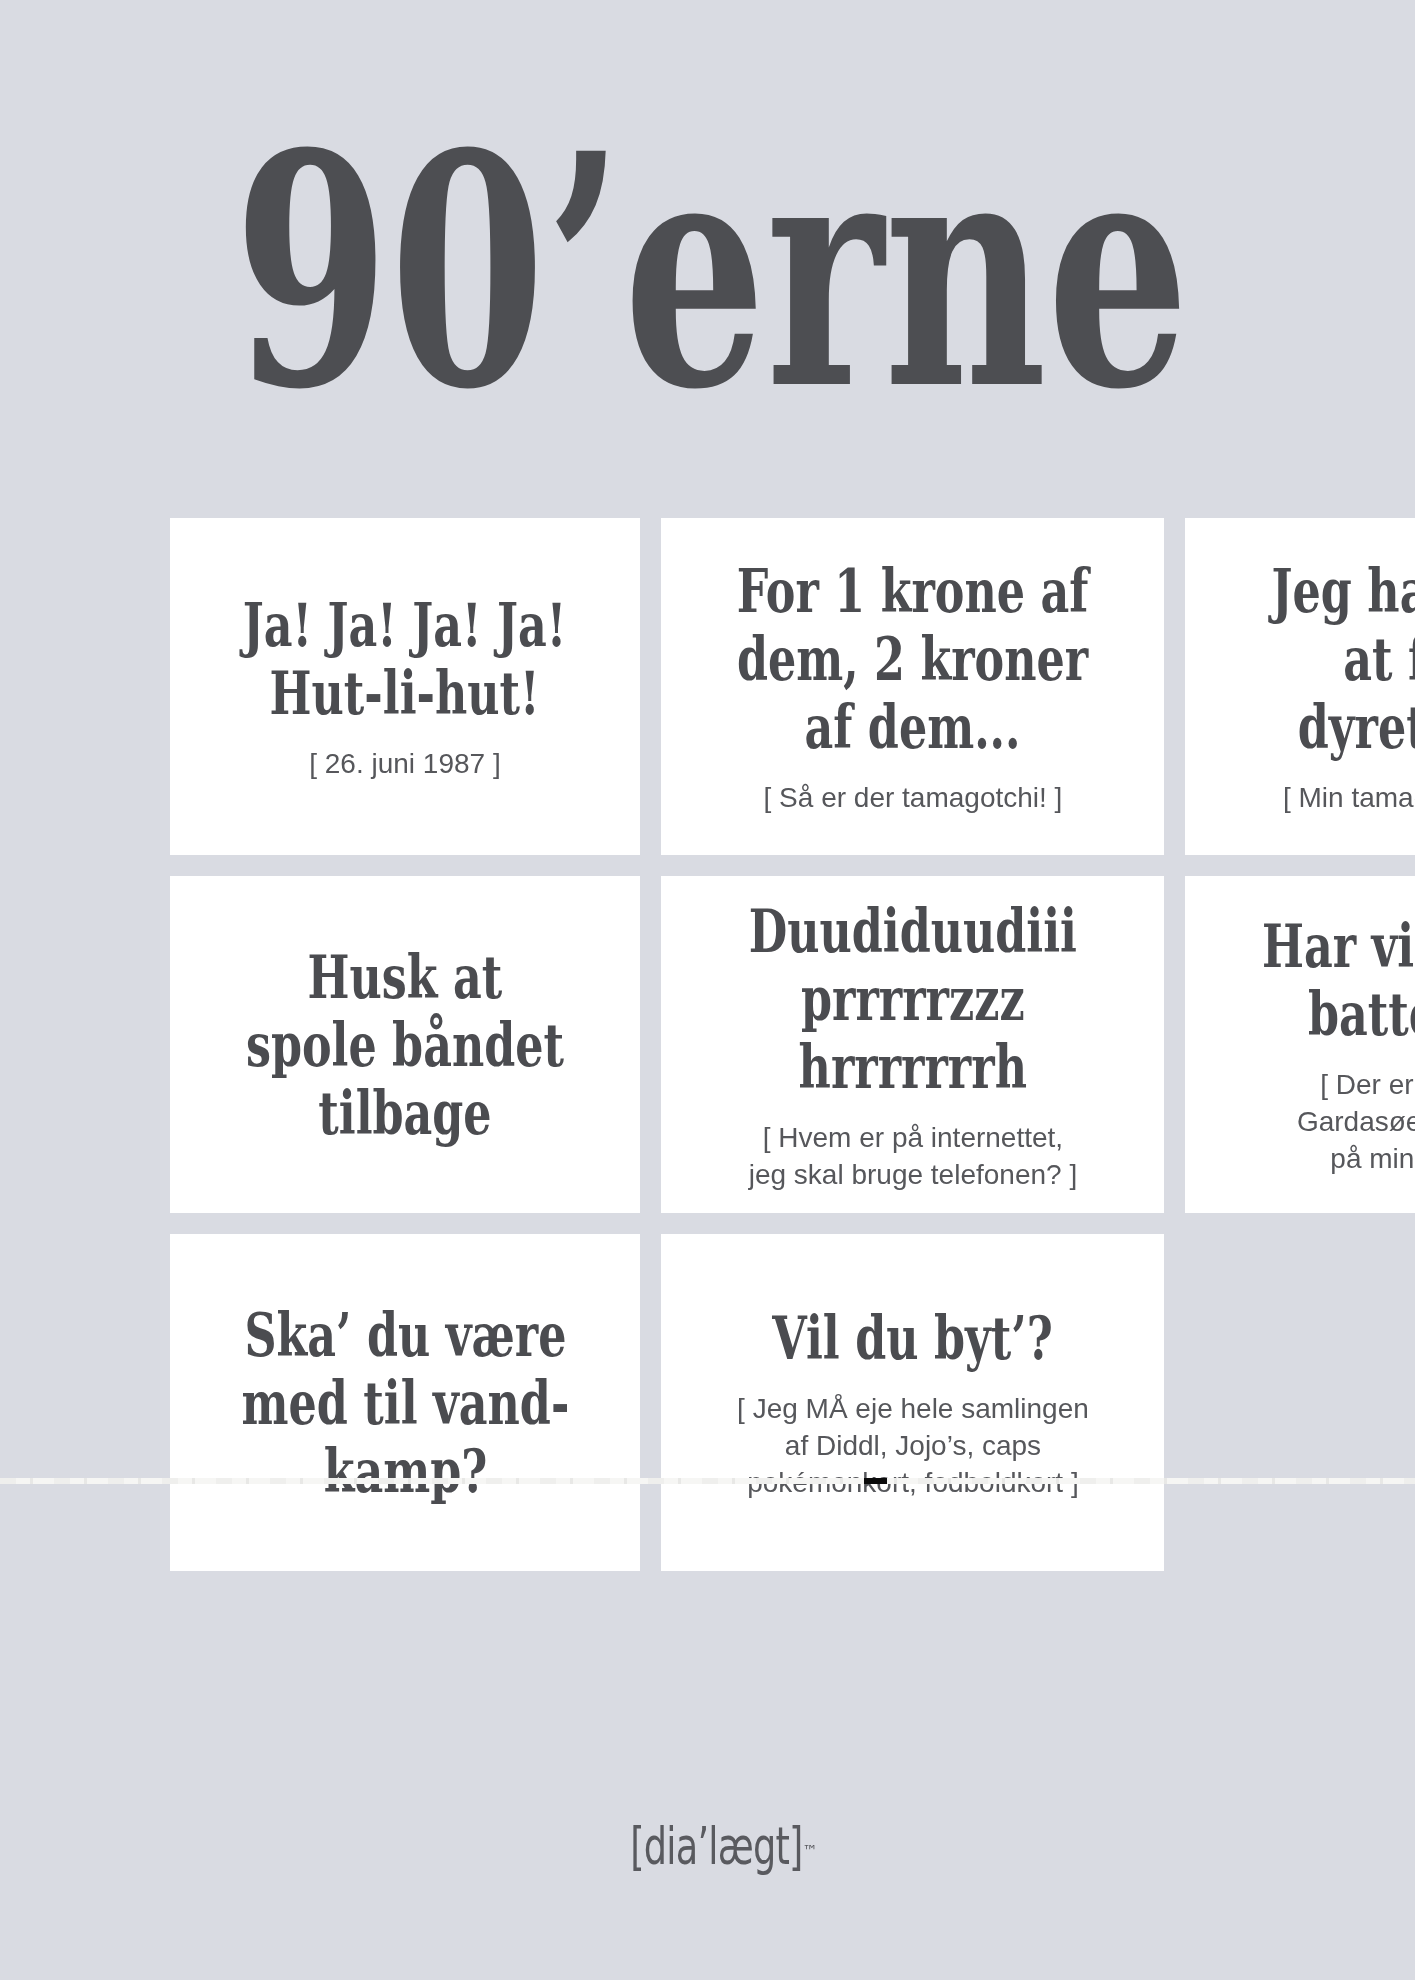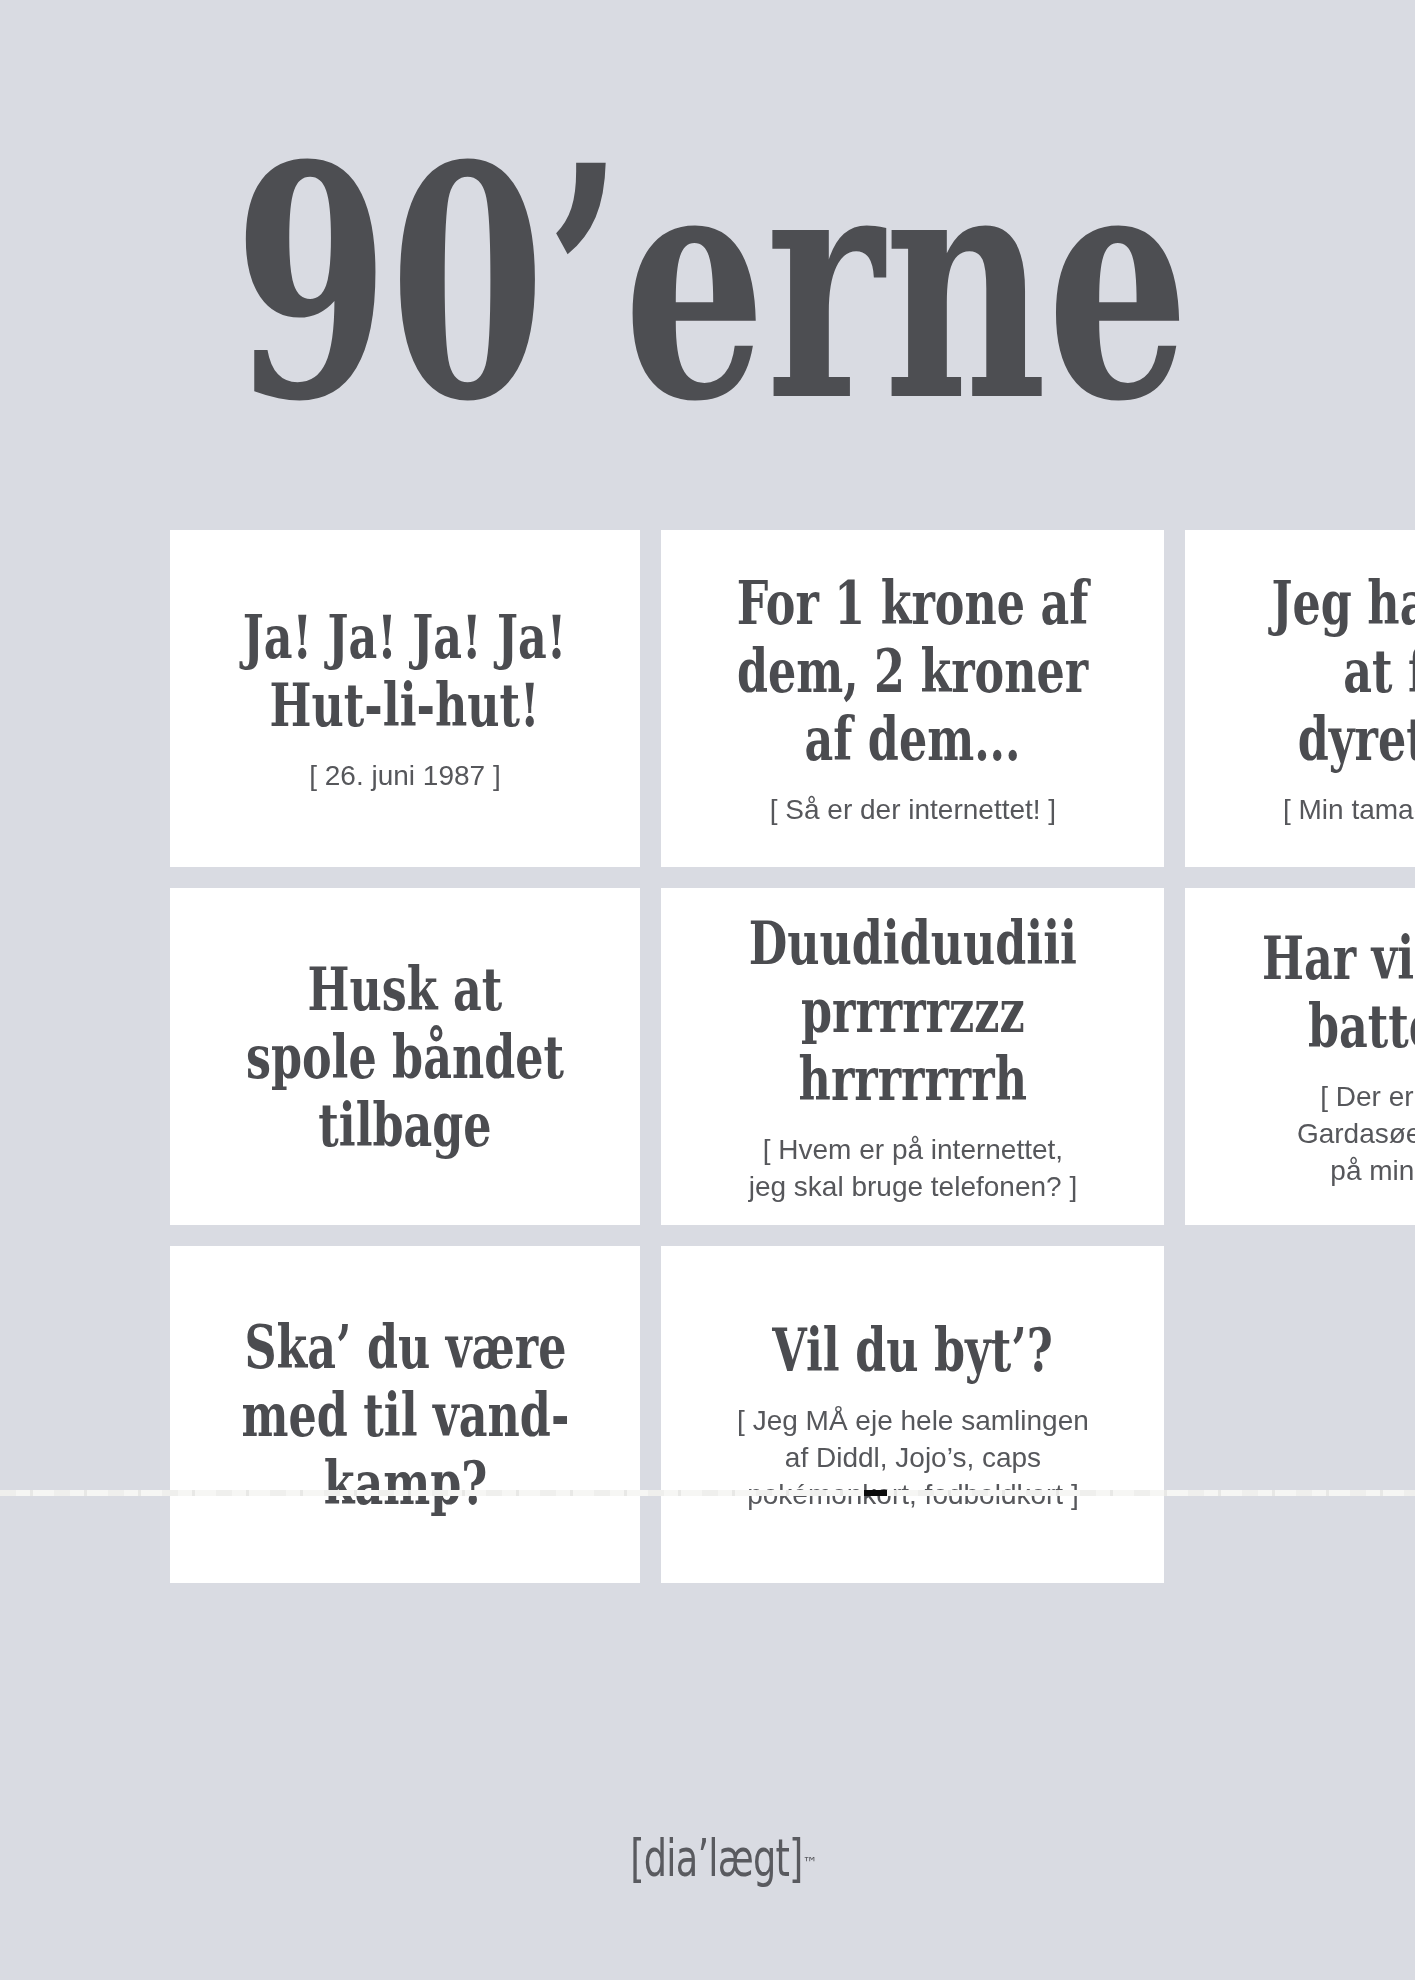--- a/index.html
+++ b/index.html
@@ -19,21 +19,21 @@
     font-weight:bold;
     font-size:320px;line-height:1;
     color:#4d4e52;
     transform:scaleX(0.70);
     transform-origin:50% 50%;
     white-space:pre;
   }
 
   
   .grid{
-    width:1092px;margin:12px auto;padding-top:518px;
+    width:1092px;margin:0 auto;padding-top:518px;
     display:grid;
     grid-template-columns:repeat(3,1fr);
     grid-auto-rows:337px;
     column-gap:40px;row-gap:52px;gap:21px;
   }
   .card{
     position:relative;
     background:#ffffff;
     display:flex;flex-direction:column;
     align-items:center;justify-content:center;
@@ -112,21 +112,21 @@
     <div class="card">
       <h2 class="heading">Ja! Ja! Ja! Ja!
 Hut-li-hut!</h2>
       <p class="caption">[ 26. juni 1987 ]</p>
     </div>
 
     <div class="card">
       <h2 class="heading">For 1 krone af
 dem, 2 kroner
 af dem...</h2>
-      <p class="caption">[ Så er der internettet! ]</p>
+      <p class="caption">[ Så er der tamagotchi! ]</p>
     </div>
 
     <div class="card">
       <h2 class="heading">Jeg har glemt
 at fodre
 dyret i dag!</h2>
       <p class="caption">[ Min tamagotchi er død! ]</p>
     </div>
 
     <div class="card">

